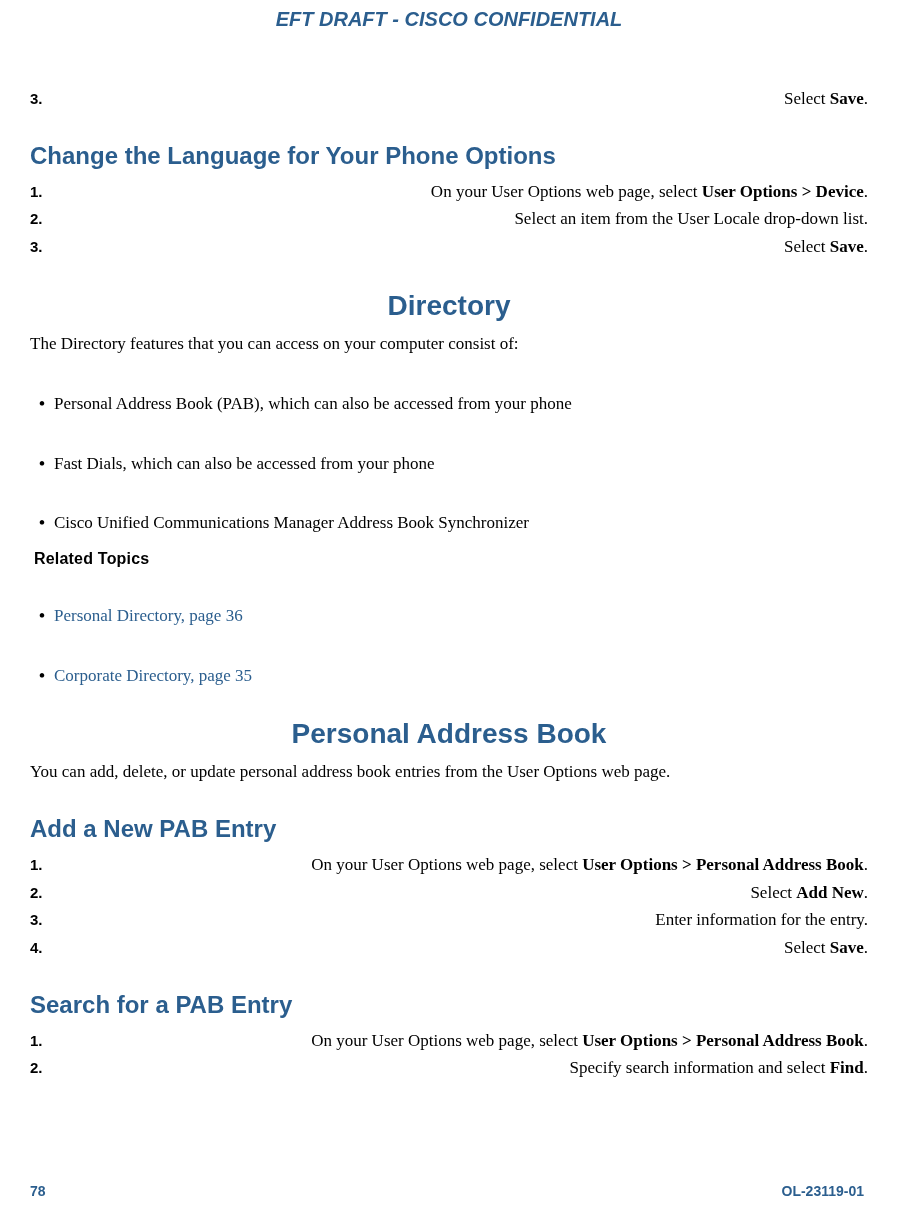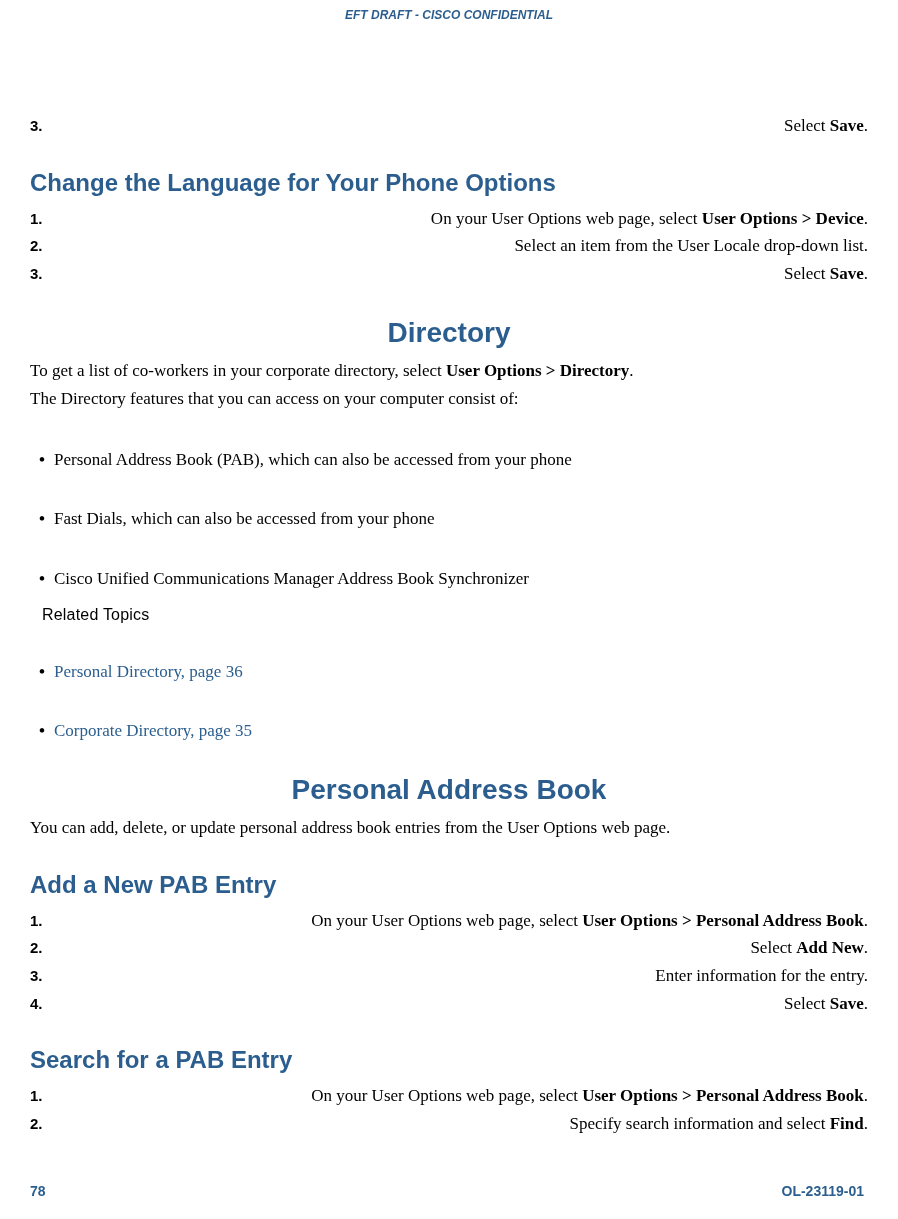--- a/index.html
+++ b/index.html
@@ -16,22 +16,22 @@
   .page {
     padding: 8px 30px 0 30px;
     box-sizing: border-box;
   }
   .draft-header {
     text-align: center;
     font-family: Arial, Helvetica, sans-serif;
     font-style: italic;
     font-weight: bold;
     color: #2b5e8e;
-    font-size: 12px;
-    margin-bottom: 92px;
+    font-size: 20px;
+    margin-bottom: 56px;
   }
   h1 {
     font-family: Arial, Helvetica, sans-serif;
     color: #2b5e8e;
     font-weight: bold;
     font-size: 28px;
     margin: 30px 0 10px 0;
     text-align: center;
   }
   h2 {
@@ -89,24 +89,24 @@
   ul.bullets li .bullet-text {
     flex: 1;
     margin-top: 32px;
   }
   .bold {
     font-weight: bold;
     font-family: Georgia, 'Times New Roman', serif;
   }
   .related-heading {
     font-family: Arial, Helvetica, sans-serif;
-    font-weight: normal;
+    font-weight: bold;
     font-size: 16px;
     letter-spacing: 0.2px;
-    margin: 14px 0 4px 12px;
+    margin: 14px 0 4px 4px;
   }
   .link {
     color: #2b5e8e;
   }
   .footer {
     position: absolute;
     bottom: 20px;
     left: 30px;
     right: 34px;
     display: flex;
@@ -150,23 +150,20 @@
     </li>
     <li>
       <span class="num">3.</span>
       <span class="step">
         <span>Select </span><span class="bold">Save</span><span>.</span>
       </span>
     </li>
   </ol>
 
   <h1>Directory</h1>
-  <p class="body-text">
-    <span>To get a list of co-workers in your corporate directory, select </span><span class="bold">User Options &gt; Directory</span><span>.</span>
-  </p>
   <p class="body-text">The Directory features that you can access on your computer consist of:</p>
   <ul class="bullets">
     <li>
         <span class="bullet-mark">•</span>
         <span class="bullet-text">Personal Address Book (PAB), which can also be accessed from your phone</span>
       </li>
     <li>
         <span class="bullet-mark">•</span>
         <span class="bullet-text">Fast Dials, which can also be accessed from your phone</span>
       </li>

